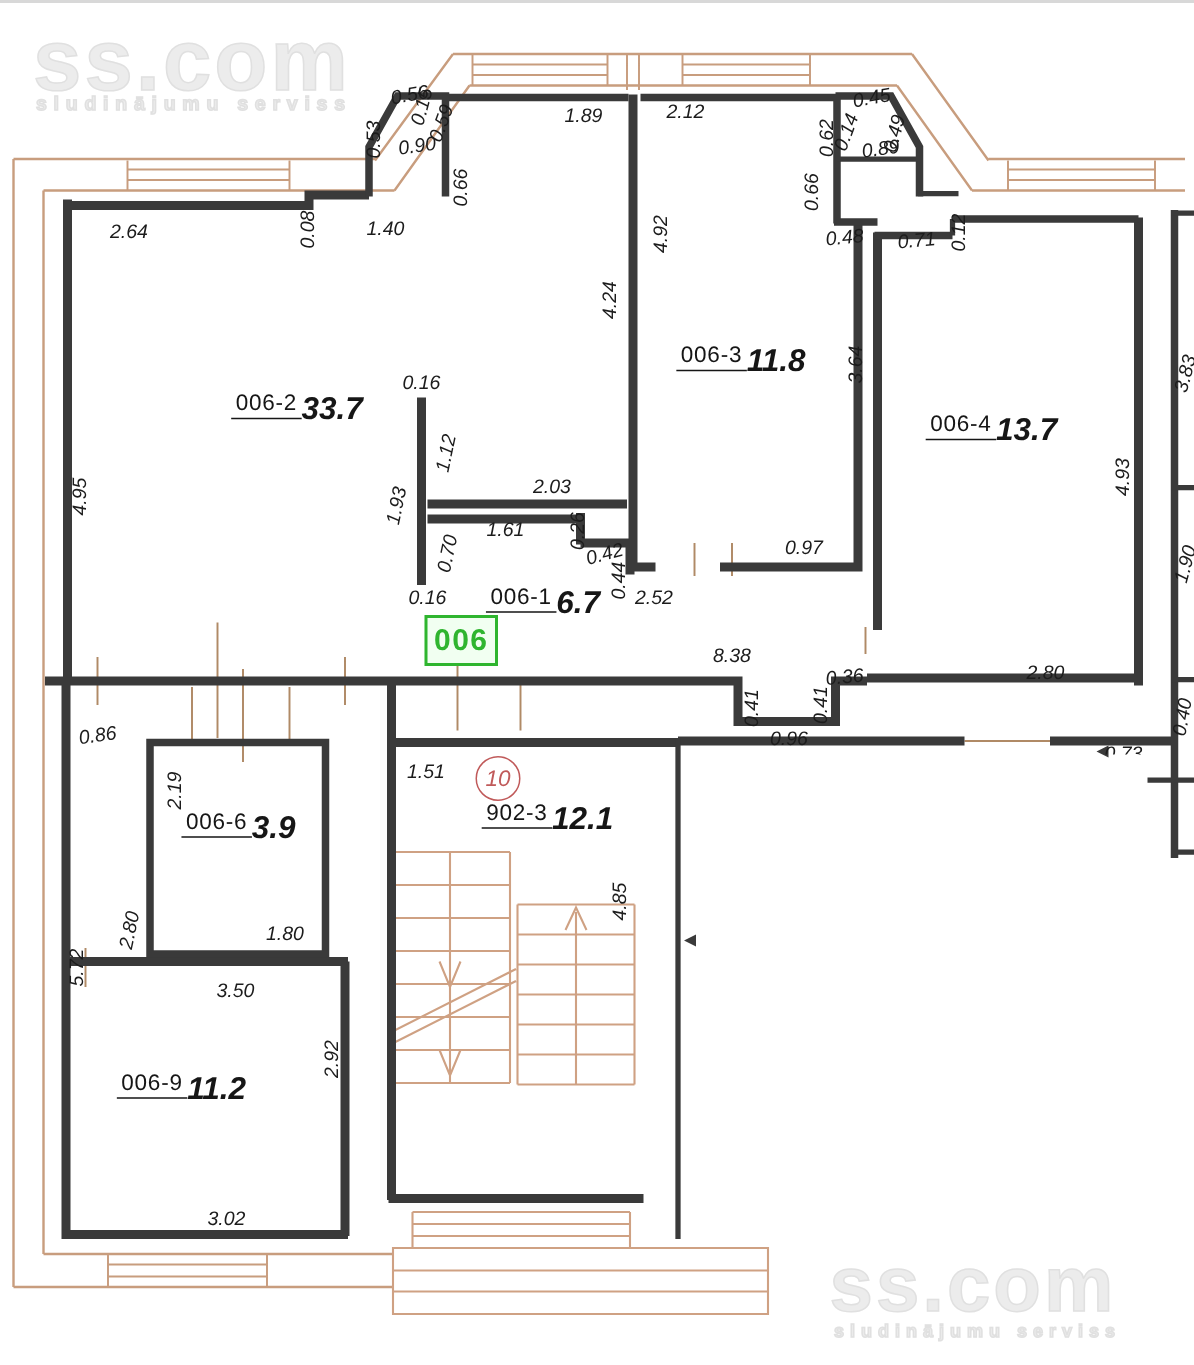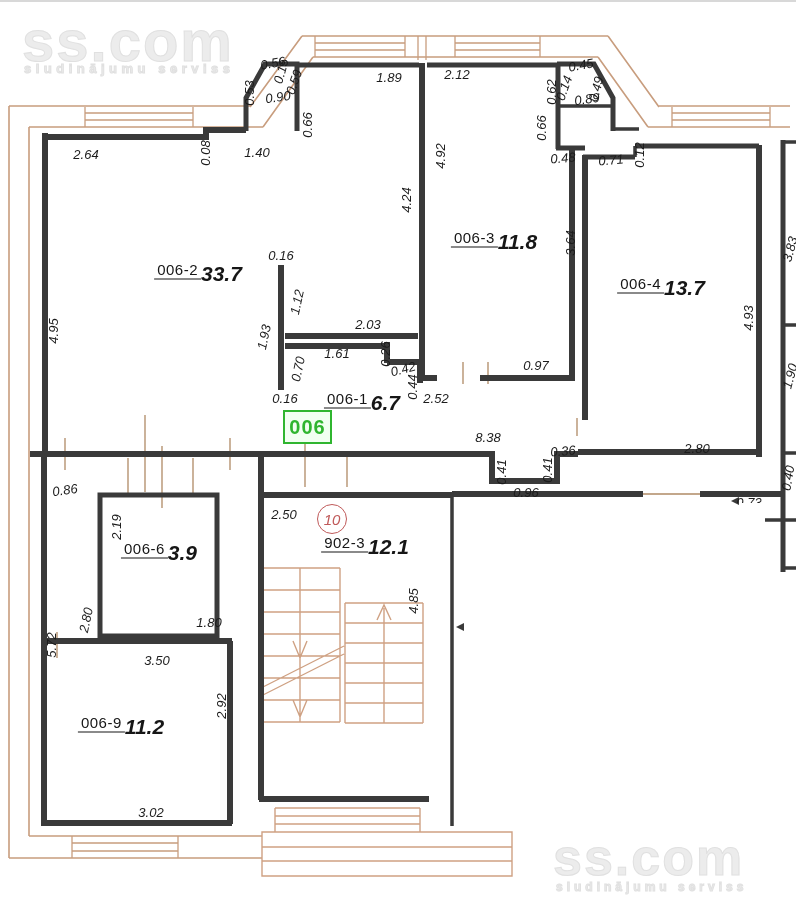--- a/index.html
+++ b/index.html
@@ -140,26 +140,26 @@
       <span class="dim" style="left: 488px; top: 437px; transform: translate(-50%, -50%) rotate(0deg);">8.38</span>
       <span class="dim" style="left: 501px; top: 472px; transform: translate(-50%, -50%) rotate(-90deg);">0.41</span>
       <span class="dim" style="left: 526px; top: 492px; transform: translate(-50%, -50%) rotate(0deg);">0.96</span>
       <span class="dim" style="left: 547px; top: 470px; transform: translate(-50%, -50%) rotate(-90deg);">0.41</span>
       <span class="dim" style="left: 563px; top: 451px; transform: translate(-50%, -50%) rotate(-5deg);">0.36</span>
       <span class="dim" style="left: 697px; top: 448px; transform: translate(-50%, -50%) rotate(0deg);">2.80</span>
       <span class="dim" style="left: 748px; top: 318px; transform: translate(-50%, -50%) rotate(-90deg);">4.93</span>
       <span class="dim" style="left: 65px; top: 490px; transform: translate(-50%, -50%) rotate(-8deg);">0.86</span>
       <span class="dim" style="left: 116px; top: 527px; transform: translate(-50%, -50%) rotate(-90deg);">2.19</span>
       <span class="dim" style="left: 86px; top: 620px; transform: translate(-50%, -50%) rotate(-78deg);">2.80</span>
-      <span class="dim" style="left: 190px; top: 622px; transform: translate(-50%, -50%) rotate(0deg); margin-left: 19px;">1.80</span>
+      <span class="dim" style="left: 190px; top: 622px; transform: translate(-50%, -50%) rotate(0deg);">1.80</span>
       <span class="dim" style="left: 157px; top: 660px; transform: translate(-50%, -50%) rotate(0deg);">3.50</span>
       <span class="dim" style="left: 51px; top: 645px; transform: translate(-50%, -50%) rotate(-90deg);">5.72</span>
       <span class="dim" style="left: 221px; top: 706px; transform: translate(-50%, -50%) rotate(-90deg);">2.92</span>
       <span class="dim" style="left: 151px; top: 812px; transform: translate(-50%, -50%) rotate(0deg);">3.02</span>
-      <span class="dim" style="left: 284px; top: 514px; transform: translate(-50%, -50%) rotate(0deg);">2.50</span>
+      <span class="dim" style="left: 284px; top: 514px; transform: translate(-50%, -50%) rotate(0deg);">1.51</span>
       <span class="dim" style="left: 413px; top: 601px; transform: translate(-50%, -50%) rotate(-90deg);">4.85</span>
       <span class="dim" style="left: 790px; top: 249px; transform: translate(-50%, -50%) rotate(-75deg);">3.83</span>
       <span class="dim" style="left: 790px; top: 376px; transform: translate(-50%, -50%) rotate(-75deg);">1.90</span>
       <span class="dim" style="left: 788px; top: 478px; transform: translate(-50%, -50%) rotate(-80deg);">0.40</span>
       <span class="dim clipped" style="left: 749px; top: 502px; transform: translate(-50%, -50%) rotate(0deg);">0.73</span>
     </div>
 
   <div class="unit-badge">006</div>
   <div class="floor-badge">10</div>
 </div>

